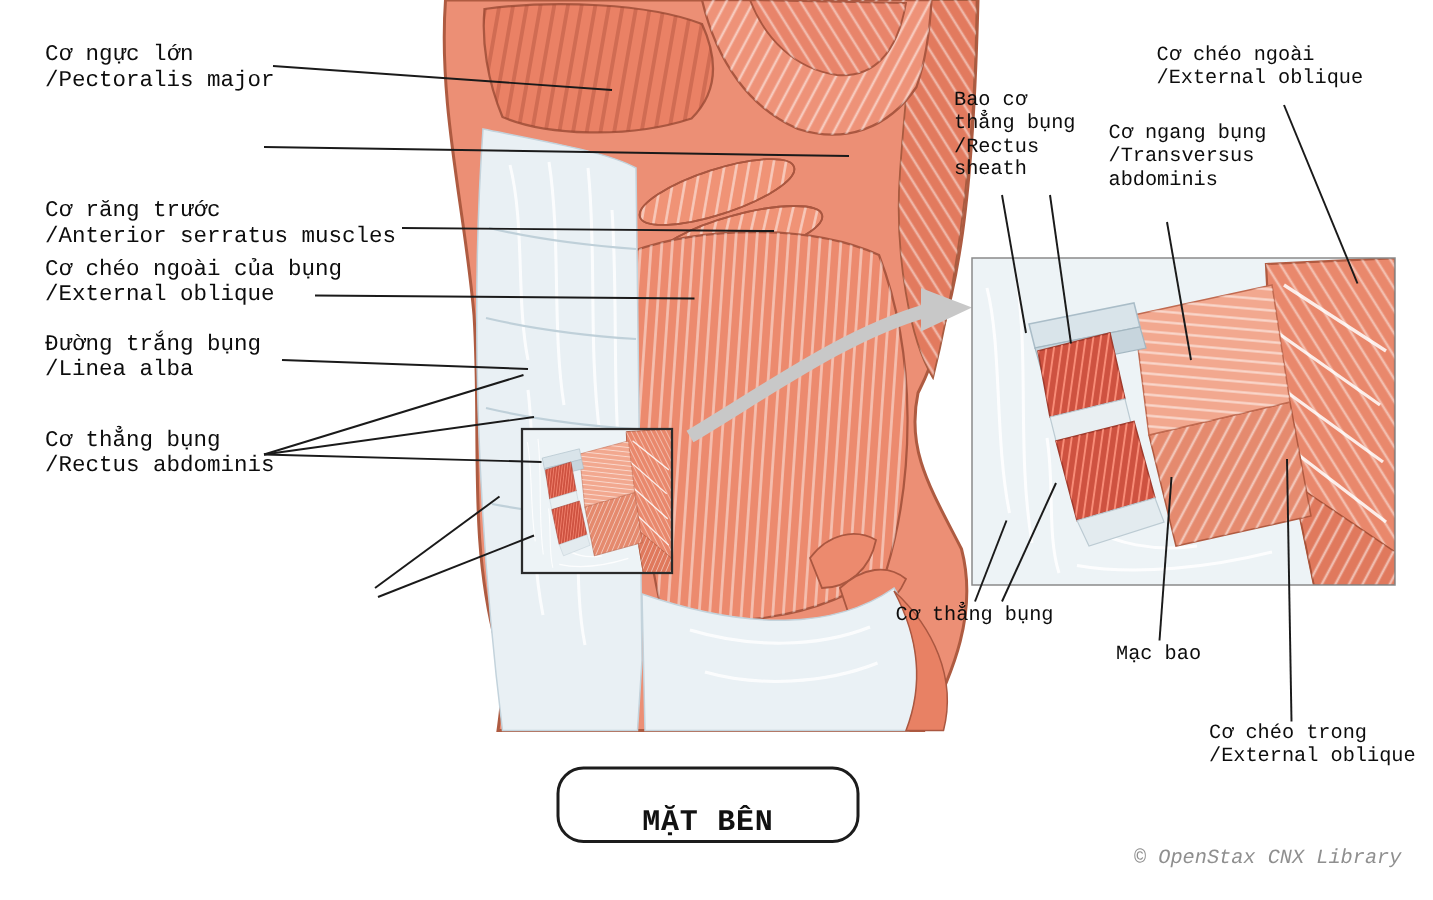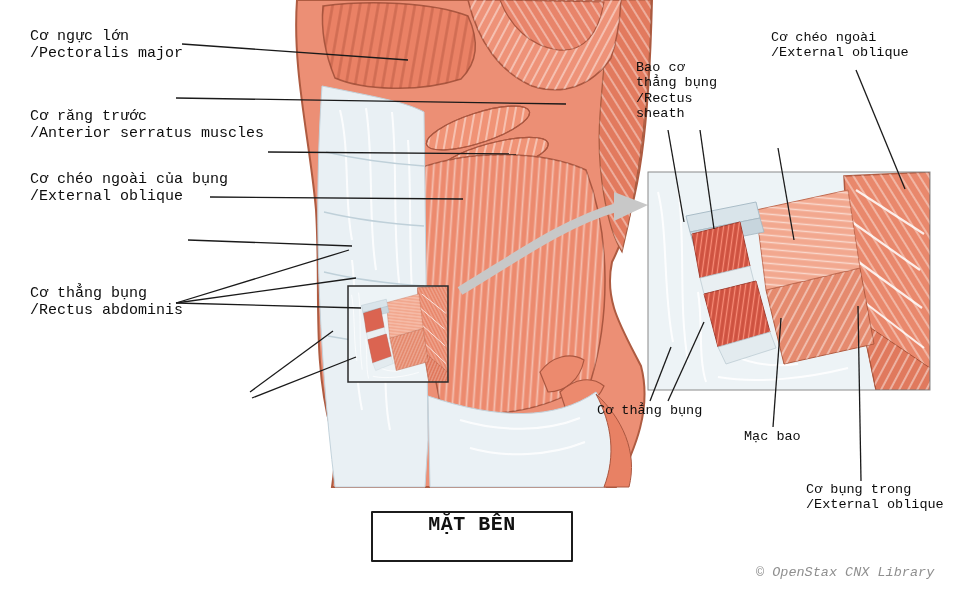--- a/index.html
+++ b/index.html
@@ -8,22 +8,22 @@
     font-family:Liberation Mono, monospace;overflow:hidden;padding-left:40px;
   }
   .stage svg{position:absolute;left:0;top:0;}
   .label{
     position:absolute;white-space:pre-line;color:#0d0d0d;
     font-size:15px;line-height:1.14;
   }
   .label.small{font-size:13.5px;}
   .view-box{
     position:absolute;left:371px;top:511px;width:198px;height:47px;
-    border:2px solid #1c1c1c;border-radius:1px;background:#fff;
-    display:flex;align-items:flex-start;justify-content:center;
+    border:2px solid #1c1c1c;border-radius:18px;background:#fff;
+    display:flex;align-items:flex-end;justify-content:center;
     font-weight:bold;font-size:20px;letter-spacing:.5px;color:#111;
   }
   .copyright{
     position:absolute;left:756px;top:565px;font-style:italic;
     font-size:13.5px;color:#8f8f8f;text-align:center;
   }
 </style>
 </head>
 <body>
 
@@ -196,36 +196,41 @@
       <line x1="856" y1="70" x2="905" y2="189"></line>
       <line x1="650" y1="401" x2="671" y2="347"></line>
       <line x1="668" y1="401" x2="704" y2="322"></line>
       <line x1="773" y1="427" x2="781" y2="318"></line>
       <line x1="861" y1="481" x2="858" y2="306"></line>
     </g>
   </svg>
 
   <div class="label" style="left:30px;top:28px">Cơ ngực lớn
 /Pectoralis major</div>
-  <div class="label" style="left:30px;top:108px">Cơ răng trước
+  <div class="label" style="left:30px;top:132px">Cơ răng trước
 /Anterior serratus muscles</div>
   <div class="label" style="left:30px;top:171px">Cơ chéo ngoài của bụng
 /External oblique</div>
+  <div class="label" style="left:30px;top:221px">Đường trắng bụng
+/Linea alba</div>
   <div class="label" style="left:30px;top:285px">Cơ thẳng bụng
 /Rectus abdominis</div>
 
   <div class="label small" style="left:636px;top:60px">Bao cơ
 thẳng bụng
 /Rectus
 sheath</div>
+  <div class="label small" style="left:739px;top:82px">Cơ ngang bụng
+/Transversus
+abdominis</div>
   <div class="label small" style="left:771px;top:30px">Cơ chéo ngoài
 /External oblique</div>
   <div class="label small" style="left:597px;top:403px">Cơ thẳng bụng</div>
   <div class="label small" style="left:744px;top:429px">Mạc bao</div>
-  <div class="label small" style="left:806px;top:482px">Cơ bụng trong
+  <div class="label small" style="left:806px;top:482px">Cơ chéo trong
 /External oblique</div>
 
   <div class="view-box">
     <span>MẶT BÊN</span>
   </div>
 
   <div class="copyright">© OpenStax CNX Library</div>
 </div>
 
 </body></html>

